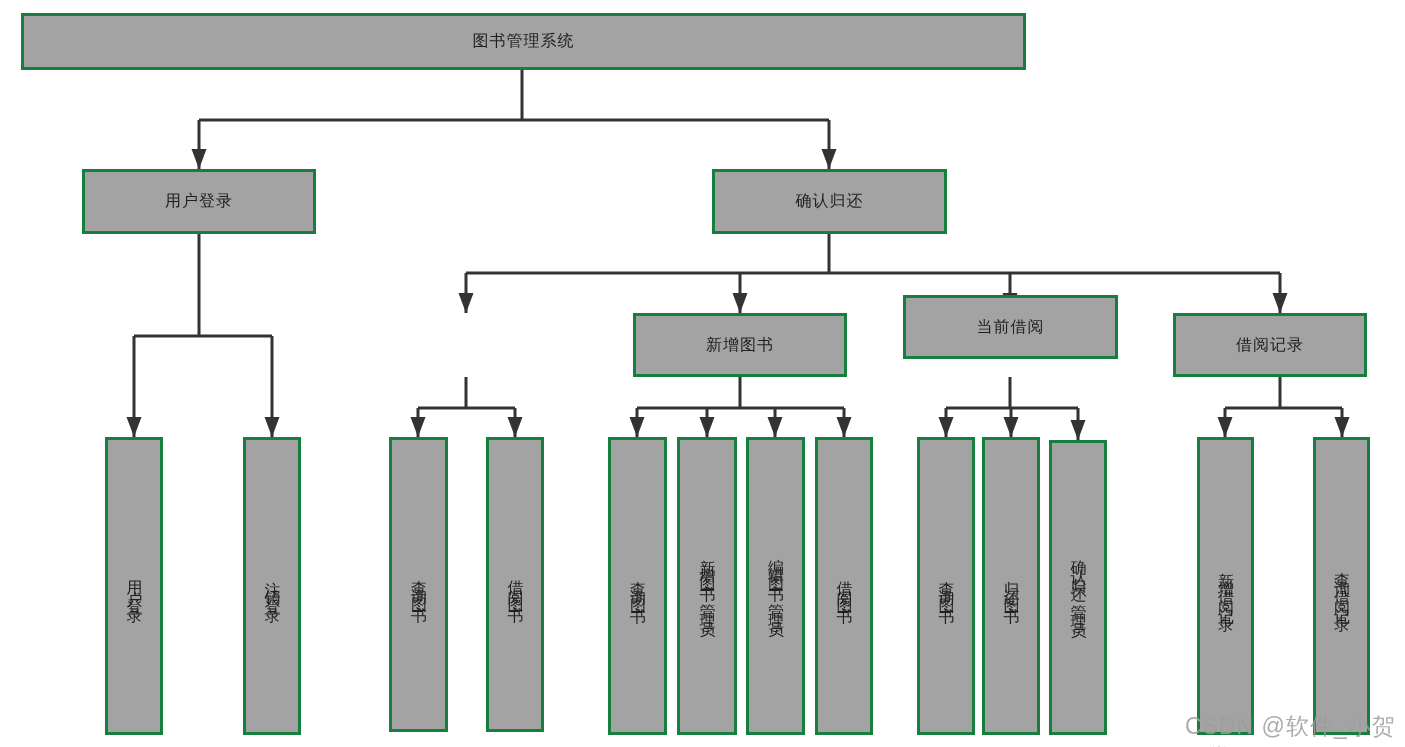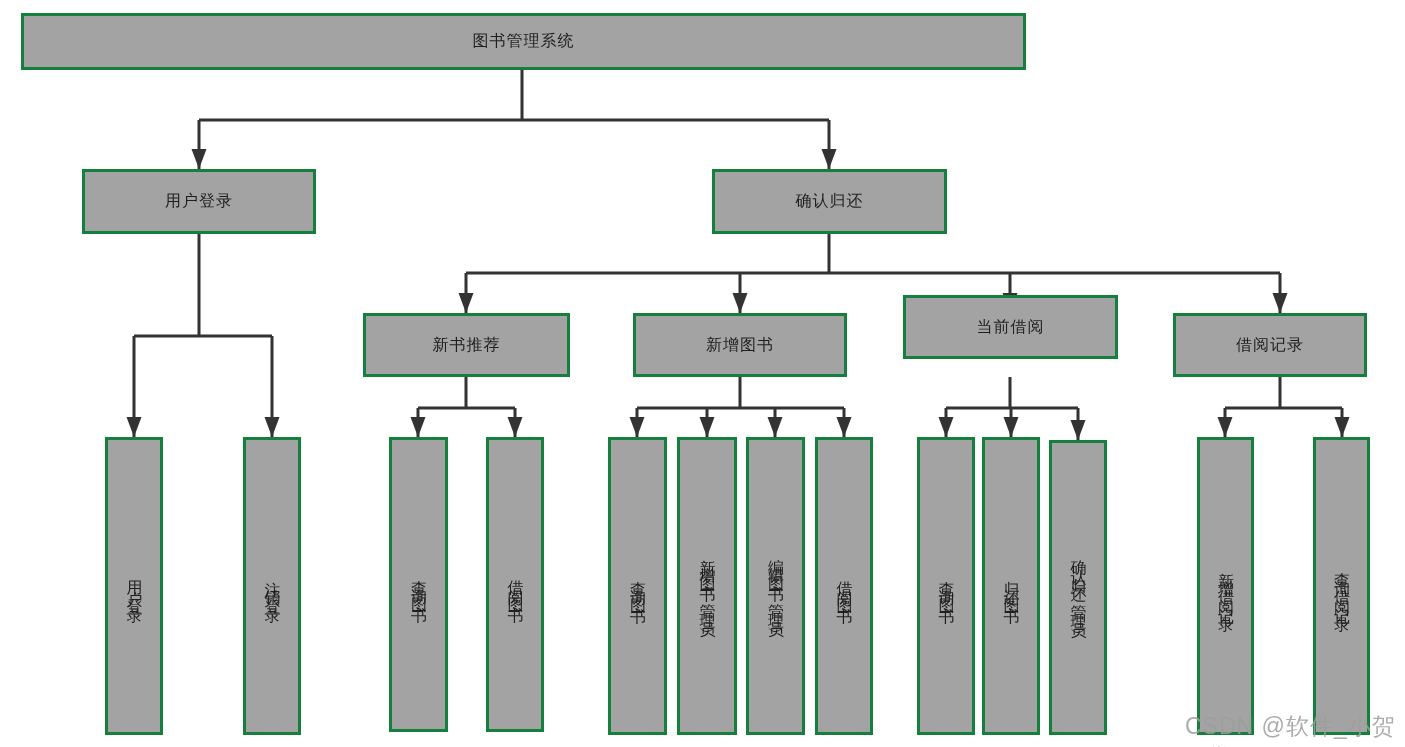--- a/index.html
+++ b/index.html
@@ -104,21 +104,20 @@
       <polygon points="1217.5,417 1232.5,417 1225,437"></polygon>
       <polygon points="1334.5,417 1349.5,417 1342,437"></polygon>
     </g>
   </svg>
 
   <div class="node" style="left:21px; top:13px; width:1005px; height:57px;">图书管理系统</div>
 
   <div class="node" style="left:82px; top:169px; width:234px; height:65px;">用户登录</div>
   <div class="node" style="left:712px; top:169px; width:235px; height:65px;">确认归还</div>
 
-  <div class="node" style="left:363px; top:313px; width:207px; height:64px;">新书推荐</div>
   <div class="node" style="left:633px; top:313px; width:214px; height:64px;">新增图书</div>
   <div class="node" style="left:903px; top:295px; width:215px; height:64px;">当前借阅</div>
   <div class="node" style="left:1173px; top:313px; width:194px; height:64px;">借阅记录</div>
 
   <div class="node v" style="left:105px; top:437px; width:58px; height:298px;">用户登录</div>
   <div class="node v" style="left:243px; top:437px; width:58px; height:298px;">注销登录</div>
 
   <div class="node v" style="left:389px; top:437px; width:59px; height:295px;">查询图书</div>
   <div class="node v" style="left:486px; top:437px; width:58px; height:295px;">借阅图书</div>
 

